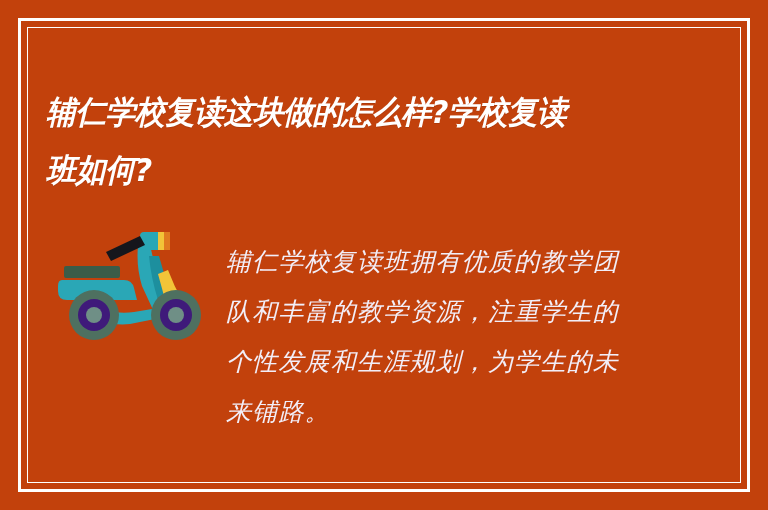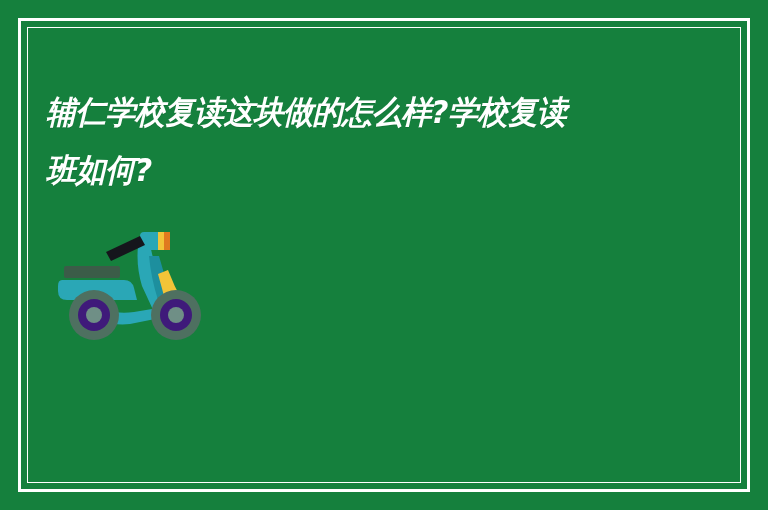--- a/index.html
+++ b/index.html
@@ -5,21 +5,21 @@
   html, body {
     margin: 0;
     padding: 0;
     background: #1b1b1b;
   }
   #page {
     position: relative;
     width: 768px;
     height: 510px;
     overflow: hidden;
-    background: #15803d;
+    background: #c2410c;
     font-family: "Liberation Sans", sans-serif;
   }
 
   
   .frame-outer {
     position: absolute;
     left: 18px;
     top: 18px;
     width: 732px;
     height: 474px;
@@ -117,14 +117,15 @@
       <circle cx="36" cy="101" r="25" fill="#4e7060"></circle>
       <circle cx="36" cy="101" r="16" fill="#3f1a7a"></circle>
       <circle cx="36" cy="101" r="8" fill="#6f8f86"></circle>
 
       <circle cx="118" cy="101" r="25" fill="#4e7060"></circle>
       <circle cx="118" cy="101" r="16" fill="#3f1a7a"></circle>
       <circle cx="118" cy="101" r="8" fill="#6f8f86"></circle>
     </svg>
   </div>
 
+  <p class="body-copy">辅仁学校复读班拥有优质的教学团队和丰富的教学资源，注重学生的个性发展和生涯规划，为学生的未来铺路。</p>
 
 </div>
 
 </body></html>

